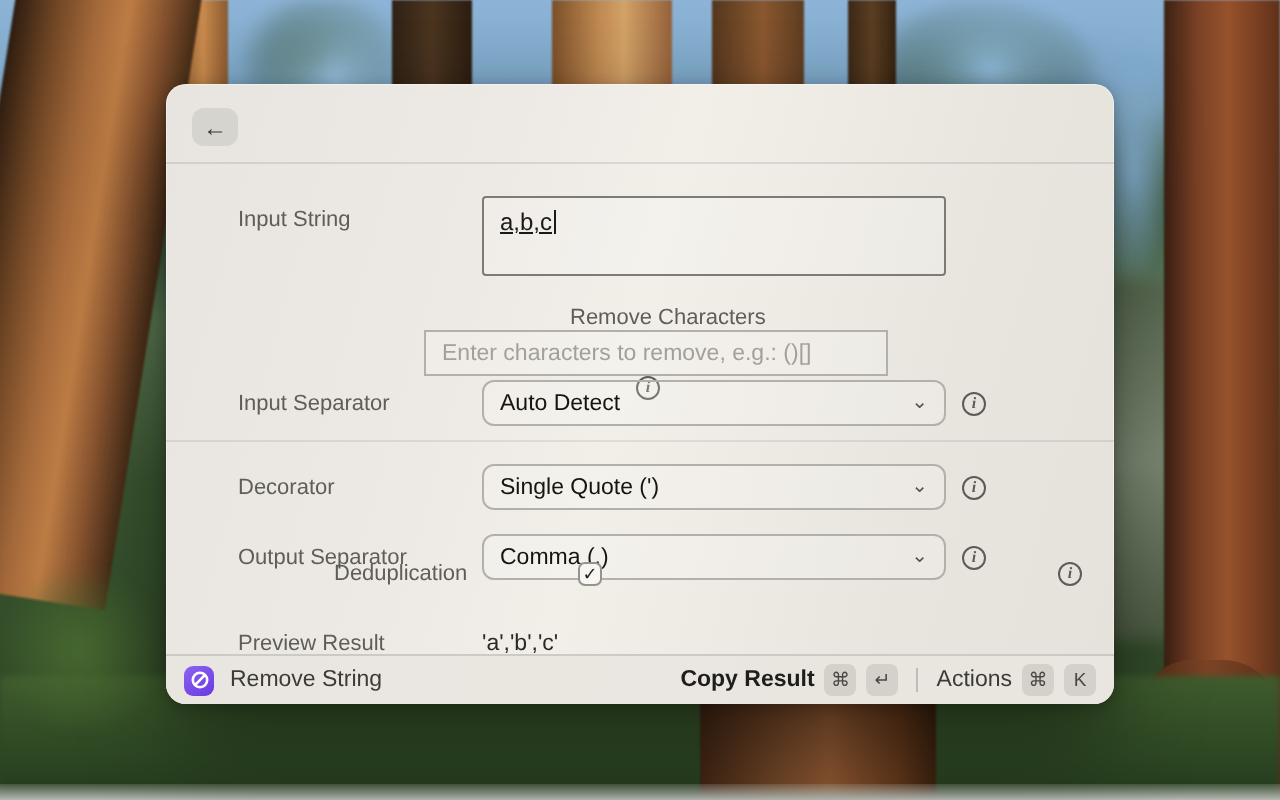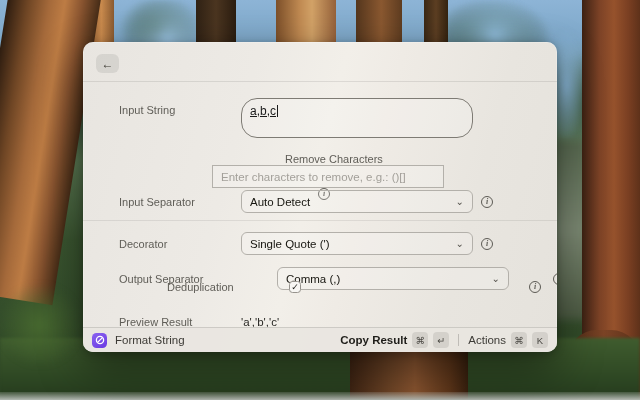--- a/index.html
+++ b/index.html
@@ -73,34 +73,34 @@
   .row { position: absolute; left: 0; width: 100%; display: flex; align-items: center; }
   .row-label { width: 106px; text-align: left; font-size: 11px; color: #5f5d57; flex: none; margin-left: 36px; }
   .row-ctrl { margin-left: 16px; width: 232px; flex: none; }
   .info-wrap { margin-left: 8px; flex: none; display: flex; align-items: center; }
   .info-icon { width: 12px; height: 12px; border: 1px solid #5d5b55; border-radius: 50%;
     color: #5d5b55; font-size: 8px; line-height: 10px; text-align: center;
     font-family: "Liberation Serif", serif; font-style: italic; font-weight: bold; }
 
   .row-input-string { top: 56px; align-items: flex-start; }
   .row-input-string .row-label { padding-top: 6px; }
-  .txtarea { height: 40px; border: 1.5px solid #7e7b74; border-radius: 16px;
+  .txtarea { height: 40px; border: 1.5px solid #7e7b74; border-radius: 2px;
     background: rgba(255,255,255,.18); padding: 5px 8px; font-size: 12px; color: #1a1a1a; text-decoration: underline; }
   .caret { display: inline-block; width: 1px; height: 12px; background: #1a1a1a;
     vertical-align: -2px; margin-left: 1px; }
 
   .row-remove { top: 111px; flex-direction: column; }
   .text-field { width: 100%; height: 23px; border: 1px solid #b3b0aa; border-radius: 0;
     background: rgba(255,255,255,.18); padding: 0 8px; font-size: 11.5px; color: #1a1a1a;
     font-family: "Liberation Sans", sans-serif; outline: none; }
   .text-field::placeholder { color: #a3a09a; }
 
   .row-input-sep { top: 148px; }
   .row-decorator { top: 190px; }
-  .row-output-sep { top: 225px; gap: 36px; }
+  .row-output-sep { top: 225px; }
   .select { height: 23px; border: 1px solid #b3b0aa; border-radius: 6px;
     background: rgba(255,255,255,.18); padding: 0 8px; font-size: 11.5px; color: #16150f;
     display: flex; align-items: center; justify-content: space-between; cursor: default; }
   .chev { font-size: 10px; color: #55534d; line-height: 1; }
 
   .sect-divider { position: absolute; left: 0; top: 178px; width: 100%; height: 1px;
     background: rgba(0,0,0,.08); }
 
   .row-dedup { top: 239px; padding-left: 48px; }
   .checkbox { width: 12px; height: 12px; border: 1px solid #96938d; border-radius: 3.5px;
@@ -235,21 +235,21 @@
     </div>
   </div>
 
   <div class="footer">
     <div class="app-icon">
       <svg width="10" height="10" viewBox="0 0 10 10">
         <circle cx="5" cy="5" r="3.6" fill="none" stroke="#ffffff" stroke-width="1.3"></circle>
         <line x1="2.6" y1="7.4" x2="7.4" y2="2.6" stroke="#ffffff" stroke-width="1.3"></line>
       </svg>
     </div>
-    <div class="app-name">Format String</div>
+    <div class="app-name">Remove String</div>
     <div class="footer-right">
       <div class="action-label">Copy Result</div>
       <div class="keycap">⌘</div>
       <div class="keycap">↵</div>
       <div class="foot-sep"></div>
       <div class="action-label secondary">Actions</div>
       <div class="keycap">⌘</div>
       <div class="keycap">K</div>
     </div>
   </div>

